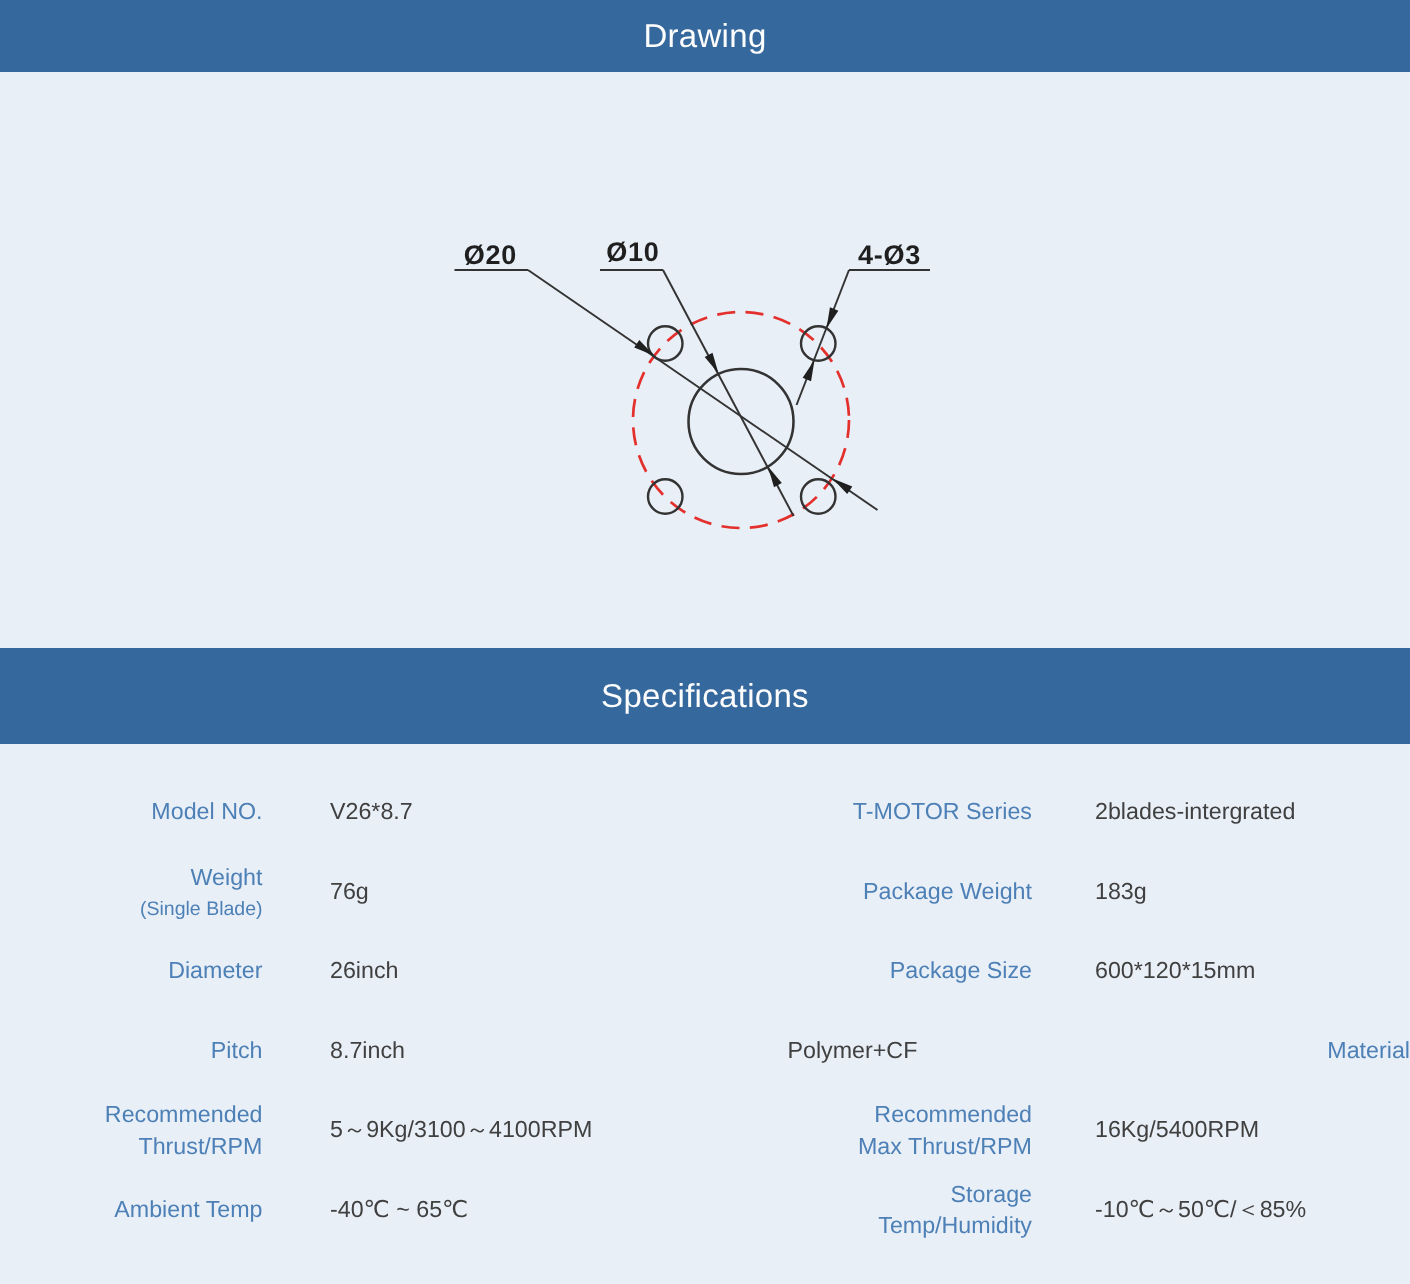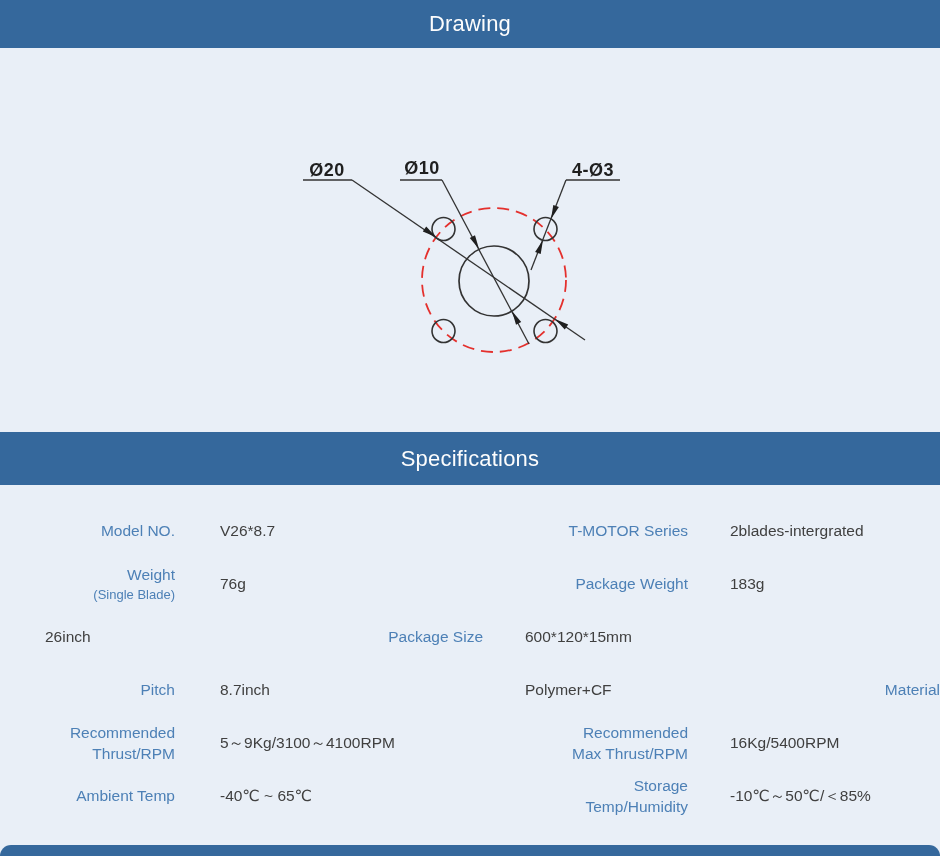--- a/index.html
+++ b/index.html
@@ -10,21 +10,21 @@
     -webkit-font-smoothing:antialiased;
   }
   .page{width:940px;height:856px;display:flex;flex-direction:column;}
   .bar{
     background:#35689c;color:#fdfdfd;
     display:flex;align-items:center;justify-content:center;
     font-size:22px;font-weight:400;letter-spacing:.2px;
     flex:0 0 auto;
   }
   .bar.drawing-bar{height:48px;}
-  .bar.specs-bar{height:53px;}
+  .bar.specs-bar{height:64px;}
   .bar.contents-bar{height:50px;border-radius:11px;}
   .drawing-area{height:336px;flex:0 0 auto;position:relative;background:#e9eff7;margin-top:48px;}
   .drawing-area svg{display:block;}
   .specs-body{height:360px;flex:0 0 auto;padding-top:19px;box-sizing:border-box;}
   .spec-row{
     display:grid;
     grid-template-columns:175px 308px 205px 252px;
     height:53px;align-items:center;
   }
   .cell{font-size:15.5px;line-height:21px;}
@@ -99,20 +99,21 @@
       <div class="cell lbl">
         <span>Weight</span>
         <span class="sub">(Single Blade)</span>
       </div>
       <div class="cell val left">76g</div>
       <div class="cell lbl"><span>Package Weight</span></div>
       <div class="cell val right">183g</div>
     </div>
 
     <div class="spec-row">
+      <div class="cell lbl"><span>Diameter</span></div>
       <div class="cell val left">26inch</div>
       <div class="cell lbl"><span>Package Size</span></div>
       <div class="cell val right">600*120*15mm</div>
     </div>
 
     <div class="spec-row">
       <div class="cell lbl"><span>Pitch</span></div>
       <div class="cell val left">8.7inch</div>
       <div class="cell val right">Polymer+CF</div>
       <div class="cell lbl"><span>Material</span></div>

